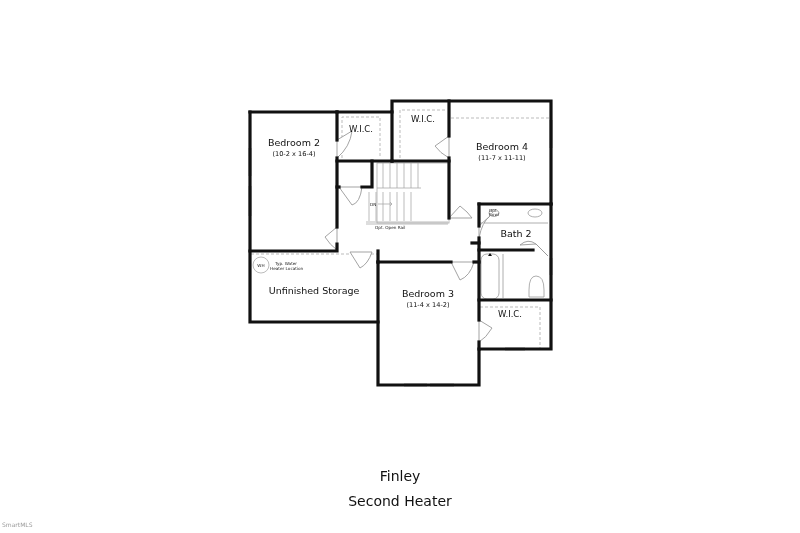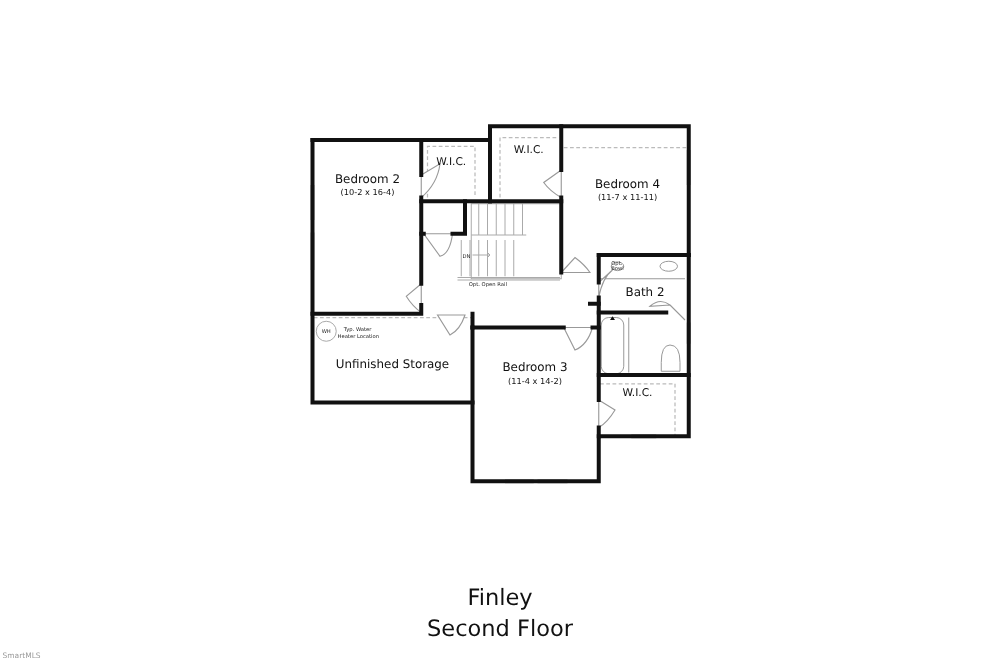--- a/index.html
+++ b/index.html
@@ -7,21 +7,21 @@
     #plan { position: absolute; left: 0; top: 0; width: 800px; height: 533px; }
     .wall { stroke: #111; stroke-width: 3.2; fill: none; stroke-linecap: square; }
     .dash { stroke: #bbb; stroke-width: 1; fill: none; stroke-dasharray: 3 2; }
     .win  { stroke: #bdbdbd; stroke-width: 3.4; fill: none; }
     .door { stroke: #999; stroke-width: 0.9; fill: #fff; }
     .fix  { stroke: #999; stroke-width: 0.8; fill: #fff; }
     .stair { stroke: #aaa; stroke-width: 0.8; fill: none; }
     .room-label { font-family: "DejaVu Sans", sans-serif; font-size: 9.5px; fill: #111; text-anchor: middle; }
     .room-dim { font-family: "DejaVu Sans", sans-serif; font-size: 6.6px; fill: #111; text-anchor: middle; }
     .tiny { font-family: "DejaVu Sans", sans-serif; font-size: 4.2px; fill: #222; }
-    .caption { position: absolute; left: 0; width: 800px; text-align: center; font-family: "DejaVu Sans", sans-serif; color: #111; font-size: 18px; }
+    .caption { position: absolute; left: 0; width: 800px; text-align: center; font-family: "DejaVu Sans", sans-serif; color: #111; font-size: 14px; }
     .caption.line1 { top: 468px; }
     .caption.line2 { top: 493px; }
     .watermark { position: absolute; left: 2px; top: 521px; font-family: "DejaVu Sans", sans-serif; font-size: 6px; color: #9a9a9a; }
   </style>
 </head>
 <body>
 
 <svg id="plan" viewBox="0 0 800 533" xmlns="http://www.w3.org/2000/svg">
 
   <g>
@@ -140,14 +140,14 @@
     <text class="tiny" x="275" y="265">Typ. Water</text>
     <text class="tiny" x="270" y="270">Heater Location</text>
     <text class="tiny" x="370" y="206">DN</text>
     <text class="tiny" x="375" y="229">Opt. Open Rail</text>
     <text class="tiny" x="489" y="212">Opt.</text>
     <text class="tiny" x="489" y="216">Bowl</text>
   </g>
 </svg>
 
 <div class="caption line1">Finley</div>
-<div class="caption line2">Second Floor</div>
+<div class="caption line2">Second Heater</div>
 <div class="watermark">SmartMLS</div>
 
 </body></html>

